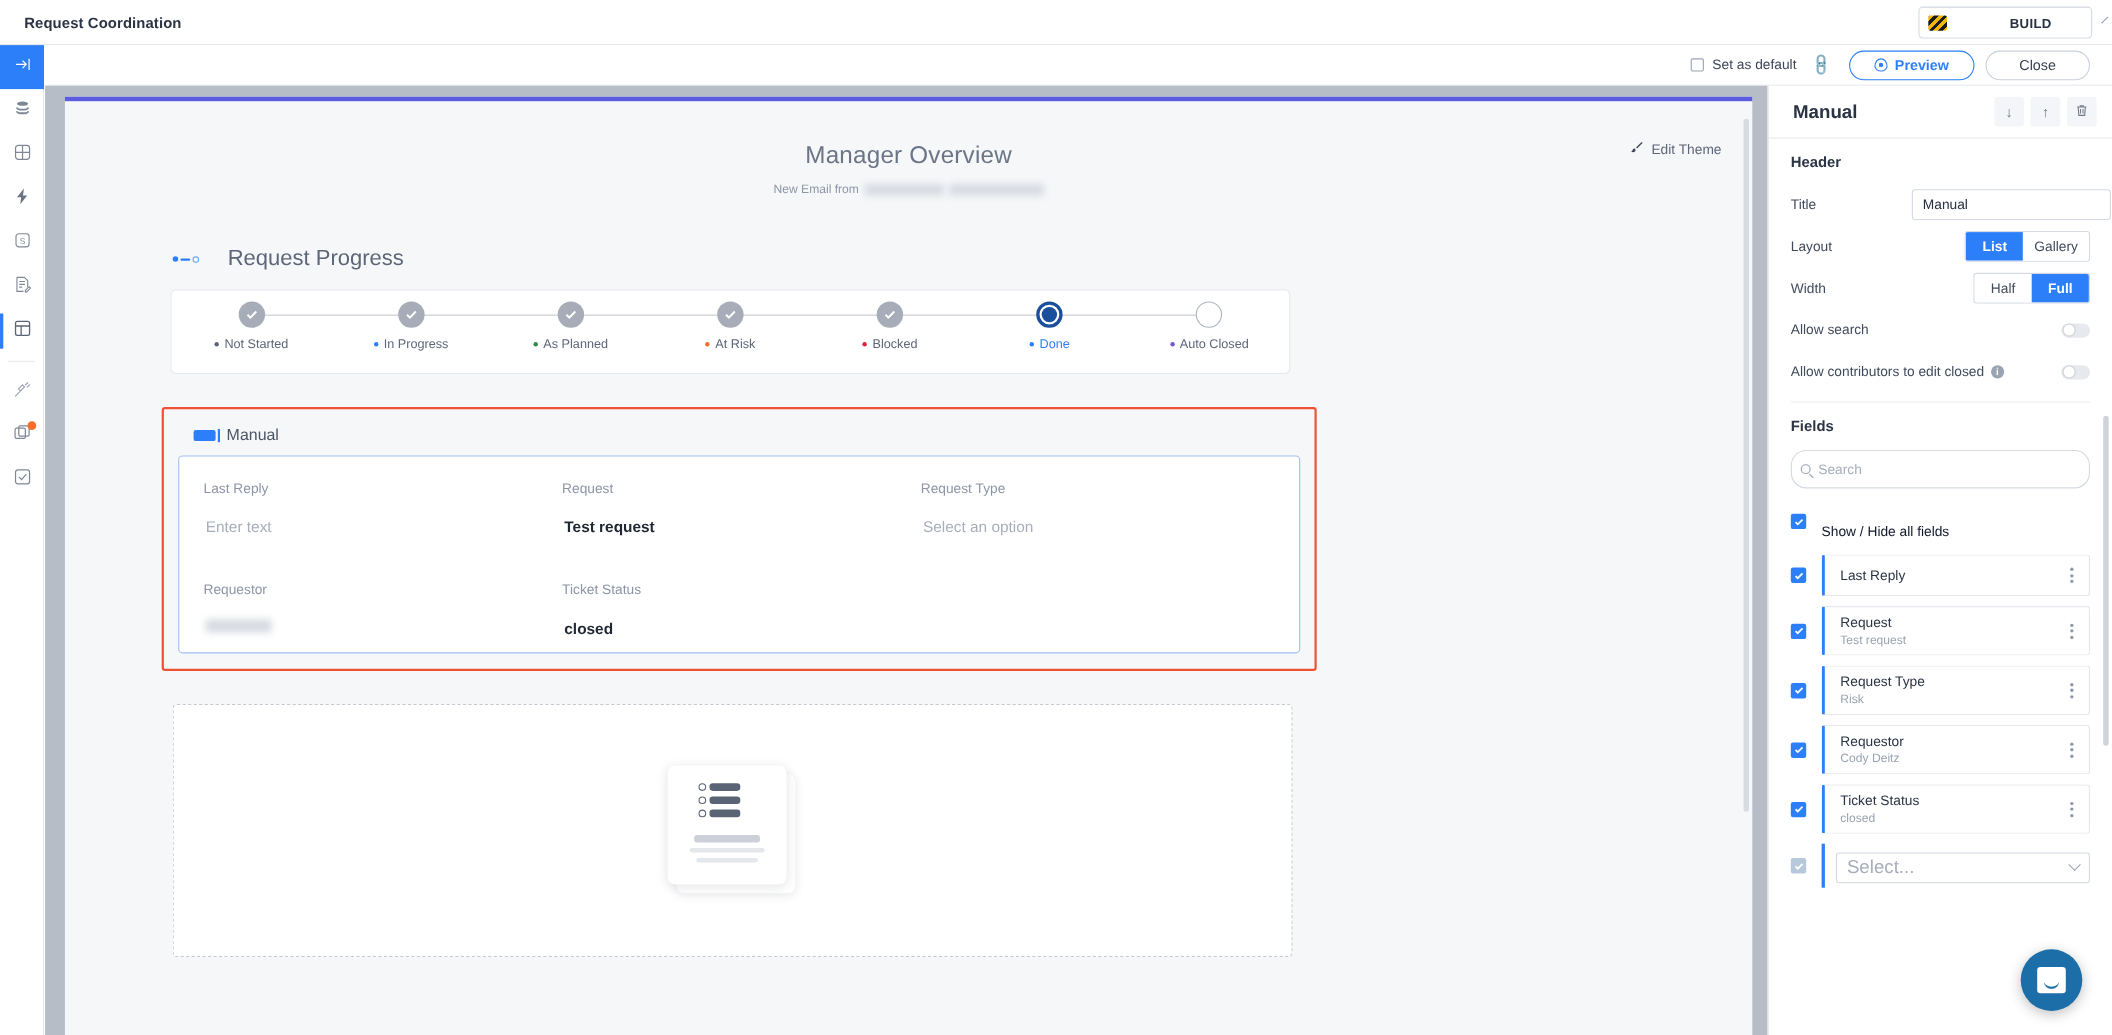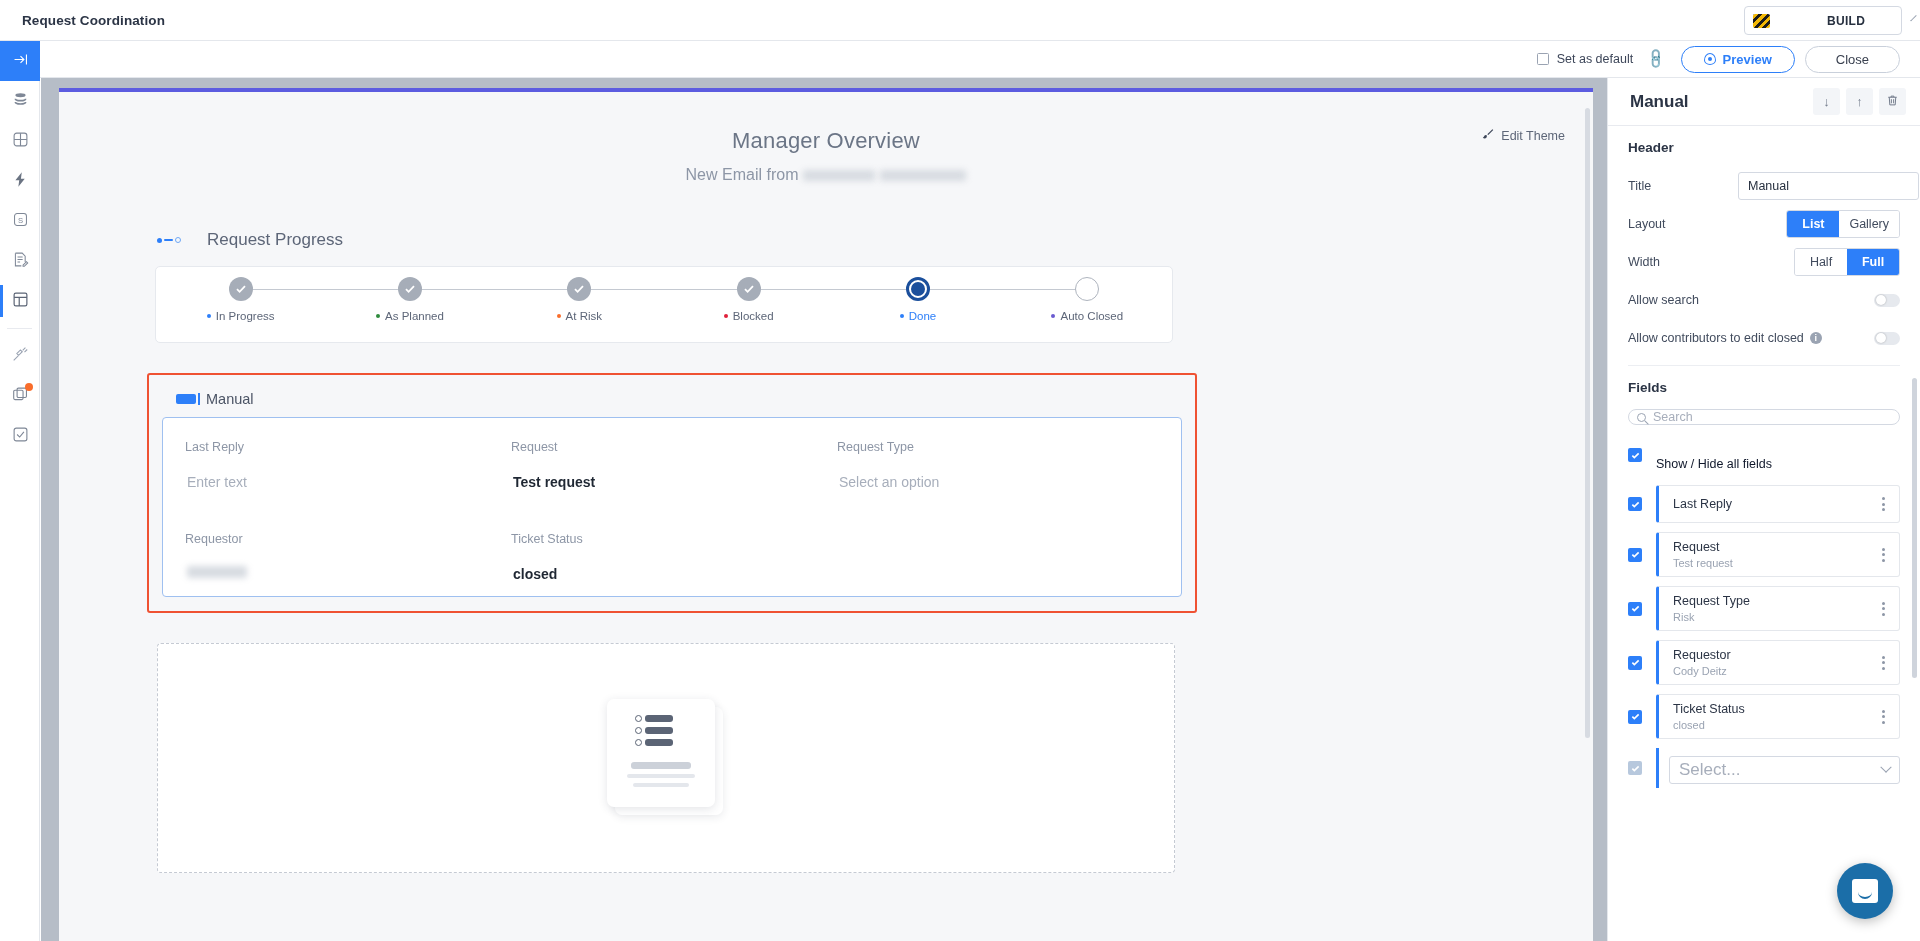--- a/index.html
+++ b/index.html
@@ -100,41 +100,41 @@
   .canvas-scrollbar {
     position: absolute; right: 3px; top: 16px; width: 5px; height: 630px;
     border-radius: 3px; background: #d7dbe2;
   }
 
   .doc-title {
     text-align: center; font-size: 22px; color: #6b7586; font-weight: normal;
     margin-top: 36px; letter-spacing: .2px;
   }
   .doc-sub {
-    text-align: center; font-size: 16px; color: #8d96a6; margin-top: 12px;
+    text-align: center; font-size: 11px; color: #8d96a6; margin-top: 12px;
     display: flex; align-items: center; justify-content: center; gap: 5px;
   }
   .redacted {
     display: inline-block; border-radius: 2px; color: transparent; user-select: none;
     background: #d7dbe1; filter: blur(3.2px); height: 11px;
   }
   .redacted.a { width: 72px; }
   .redacted.b { width: 86px; }
   .redacted.name { width: 60px; height: 12px; }
 
   .edit-theme {
     position: absolute; right: 28px; top: 36px; display: flex; align-items: center;
     gap: 7px; cursor: pointer; font-size: 12.5px; color: #5d6678;
   }
 
   
   .sec-head {
     display: flex; align-items: center; gap: 26px; margin: 46px 0 0 98px;
   }
-  .sec-head-title { font-size: 17px; color: #5d6678; }
+  .sec-head-title { font-size: 20px; color: #5d6678; }
   .flow-icon { display: flex; align-items: center; gap: 2px; }
   .flow-icon i { display: block; width: 5px; height: 5px; border-radius: 50%; background: #2d7ff9; }
   .flow-icon .bar { width: 9px; height: 2px; border-radius: 1px; background: #2d7ff9; }
   .flow-icon .ring { width: 6px; height: 6px; border-radius: 50%; border: 1.4px solid #6fa8f5; background: transparent; }
 
   .progress-card {
     margin: 16px 0 0 96px; width: 1018px; height: 77px; background: #fff;
     border: 1px solid #e6e9ee; border-radius: 5px; position: relative;
   }
   .steps { position: absolute; inset: 0; display: flex; align-items: flex-start; }
@@ -247,21 +247,21 @@
     border-radius: 50%; background: #fff; box-shadow: 0 0 2px rgba(0,0,0,.3);
   }
   .info-i {
     width: 12px; height: 12px; border-radius: 50%; background: #9aa3b2; color: #fff;
     font-size: 9px; font-weight: bold; display: inline-flex; align-items: center;
     justify-content: center; margin-left: 6px; cursor: pointer;
   }
   .divider { height: 1px; background: #eceef2; margin: 10px 0 14px; }
 
   .search-box {
-    display: flex; align-items: center; height: 16px; border: 1px solid #d4d9e2;
+    display: flex; align-items: center; height: 35px; border: 1px solid #d4d9e2;
     border-radius: 14px; padding: 0 8px; margin-bottom: 14px;
   }
   .search-box input {
     border: none; outline: none; flex: 1; font-size: 12.5px; color: #27303f;
     font-family: inherit; margin-left: 7px; background: transparent;
   }
   .search-box input::placeholder { color: #a7aebb; }
   .mag { width: 9px; height: 9px; border: 1.4px solid #9aa3b2; border-radius: 50%; position: relative; flex:none;}
   .mag:after {
     content:''; position:absolute; right:-4px; bottom:-3px; width:5px; height:1.4px;
@@ -453,20 +453,32 @@
       <span class="flow-icon">
         <i></i>
           <span class="bar"></span>
           <span class="ring"></span>
       </span>
       <span class="sec-head-title">Request Progress</span>
     </div>
 
     <div class="progress-card">
       <div class="steps" id="steps-root">
+          <div class="step">
+            <div class="connector" style="left: 50%; width: 100%;"></div>
+            <div class="node">
+              <svg width="12" height="12" viewBox="0 0 12 12" fill="none" stroke="#fff" stroke-width="1.8">
+                <path d="M2 6.2l2.6 2.6L10 3.2"></path>
+              </svg>
+            </div>
+            <div class="step-label">
+              <span class="ldot" style="background: rgb(93, 102, 120);"></span>
+              <span>Not Started</span>
+            </div>
+          </div>
           <div class="step">
             <div class="connector" style="left: 50%; width: 100%;"></div>
             <div class="node">
               <svg width="12" height="12" viewBox="0 0 12 12" fill="none" stroke="#fff" stroke-width="1.8">
                 <path d="M2 6.2l2.6 2.6L10 3.2"></path>
               </svg>
             </div>
             <div class="step-label">
               <span class="ldot" style="background: rgb(45, 127, 249);"></span>
               <span>In Progress</span>

